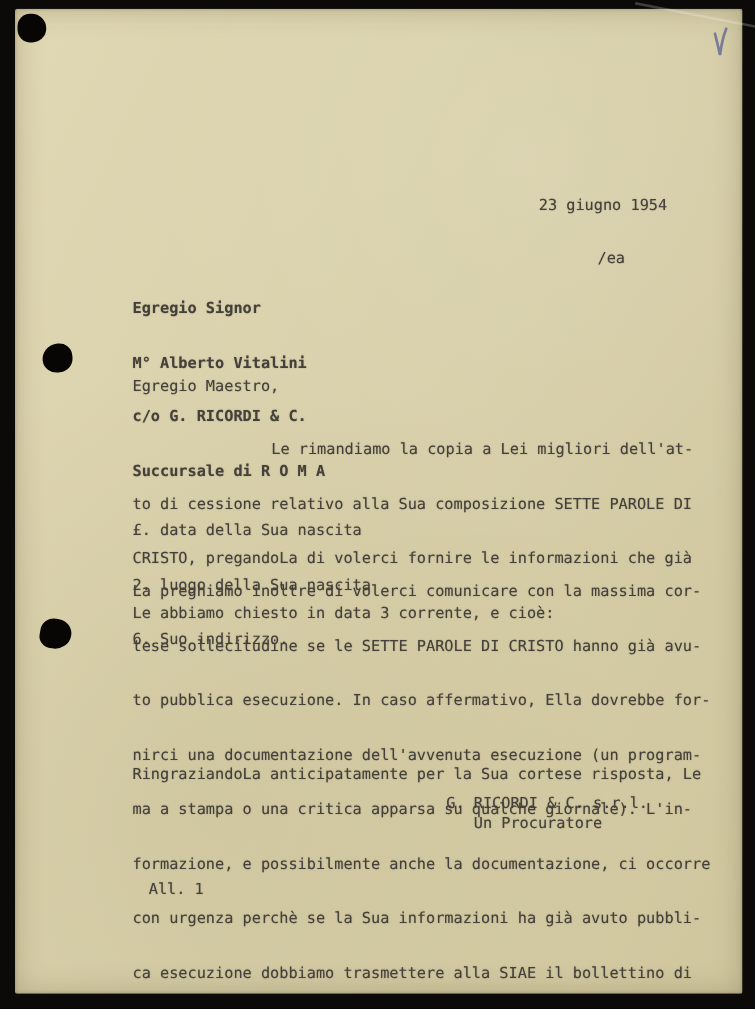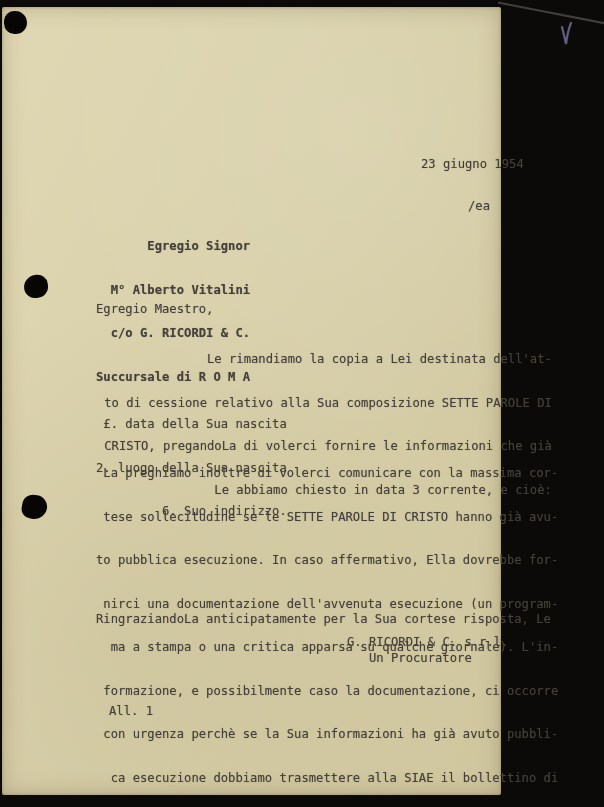--- a/index.html
+++ b/index.html
@@ -5,29 +5,28 @@
   html, body { margin: 0; padding: 0; background: #000; }
   .page {
     position: relative;
     width: 604px; height: 807px;
     background: #0b0a08;
     overflow: hidden;
     font-family: "DejaVu Sans Mono", "Liberation Mono", monospace;
   }
   .paper {
     position: absolute;
-    left: 2px; top: 7px;
-    width: 499px; height: 788px;
+    left: 12px; top: 7px;
+    width: 582px; height: 788px;
     background:
       radial-gradient(circle at 72% 16%, rgba(255,255,252,0.10), rgba(255,255,252,0) 42%),
       radial-gradient(circle at 25% 80%, rgba(120,105,60,0.08), rgba(120,105,60,0) 45%),
       linear-gradient(115deg, #e0d8b4 0%, #d8d0aa 45%, #cfc69e 100%);
     box-shadow: inset 0 0 22px rgba(85,72,40,0.28), inset 0 0 3px rgba(60,50,25,0.35);
     border-radius: 2px;
-    text-align: right;
   }
   .crease {
     position: absolute;
     left: 495px; top: 6px;
     width: 120px; height: 2px;
     background: rgba(255,255,248,0.22);
     transform: rotate(11deg);
   }
   .hole {
     position: absolute;
@@ -84,39 +83,39 @@
     <div class="txt recipient">
       <div>Egregio Signor</div>
       <div>M° Alberto Vitalini</div>
       <div>c/o G. RICORDI &amp; C.</div>
       <div>Succursale di R O M A</div>
     </div>
 
     <div class="txt salutation">Egregio Maestro,</div>
 
     <div class="txt para1">
-      <div class="first">Le rimandiamo la copia a Lei destinata dell'at-</div>
+      <div class="first">Le rimandiamo la copia a Lei migliori dell'at-</div>
       <div>to di cessione relativo alla Sua composizione SETTE PAROLE DI</div>
       <div>CRISTO, pregandoLa di volerci fornire le informazioni che già</div>
       <div>Le abbiamo chiesto in data 3 corrente, e cioè:</div>
     </div>
 
     <div class="txt list">
       <div>£. data della Sua nascita</div>
       <div>2. luogo della Sua nascita</div>
       <div>6. Suo indirizzo.</div>
     </div>
 
     <div class="txt para2">
       <div>La preghiamo inoltre di volerci comunicare con la massima cor-</div>
       <div>tese sollecitudine se le SETTE PAROLE DI CRISTO hanno già avu-</div>
       <div>to pubblica esecuzione. In caso affermativo, Ella dovrebbe for-</div>
       <div>nirci una documentazione dell'avvenuta esecuzione (un program-</div>
       <div>ma a stampa o una critica apparsa su qualche giornale). L'in-</div>
-      <div>formazione, e possibilmente caso la documentazione, ci occorre</div>
+      <div>formazione, e possibilmente anche la documentazione, ci occorre</div>
       <div>con urgenza perchè se la Sua informazioni ha già avuto pubbli-</div>
       <div>ca esecuzione dobbiamo trasmettere alla SIAE il bollettino di</div>
       
       
     </div>
 
     <div class="txt para3">
       <div>RingraziandoLa anticipatamente per la Sua cortese risposta, Le</div>
     </div>
 

